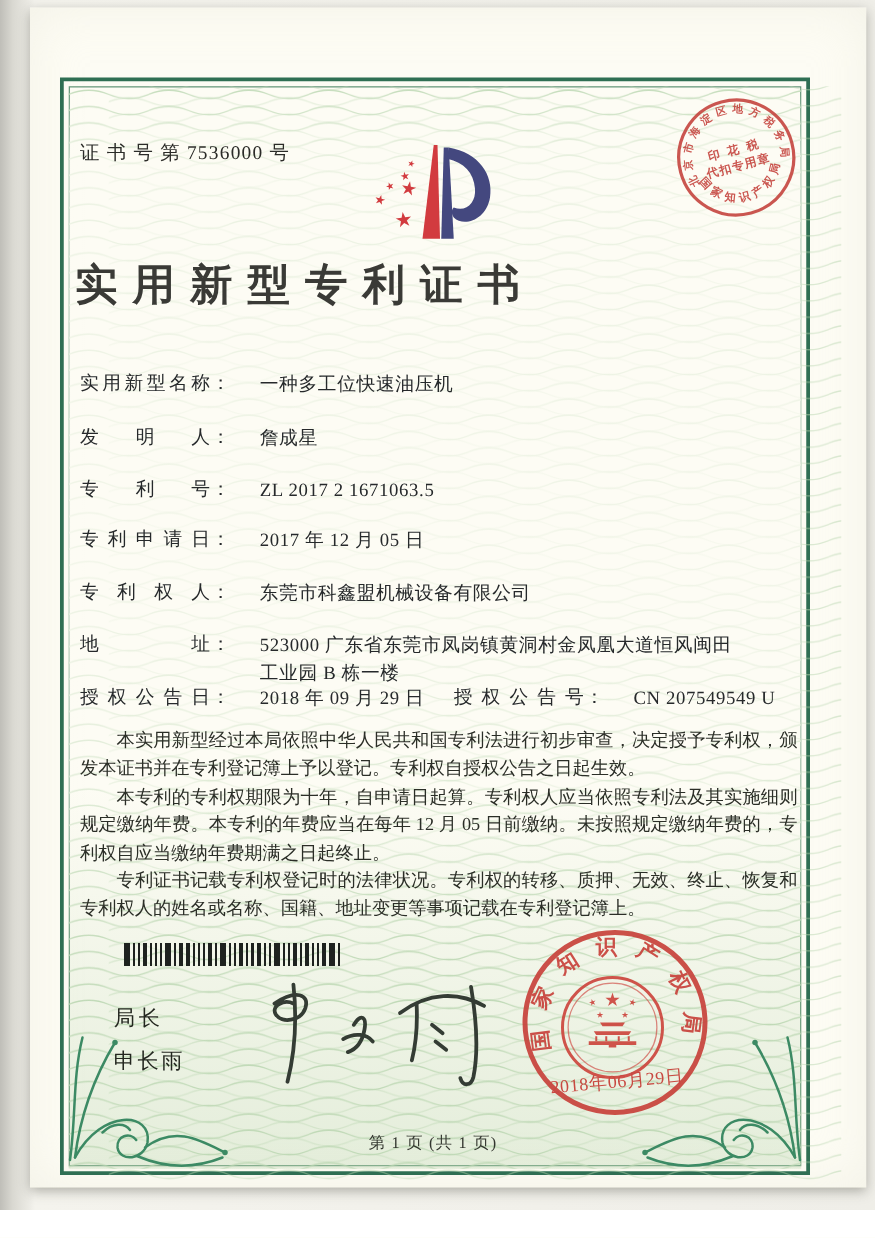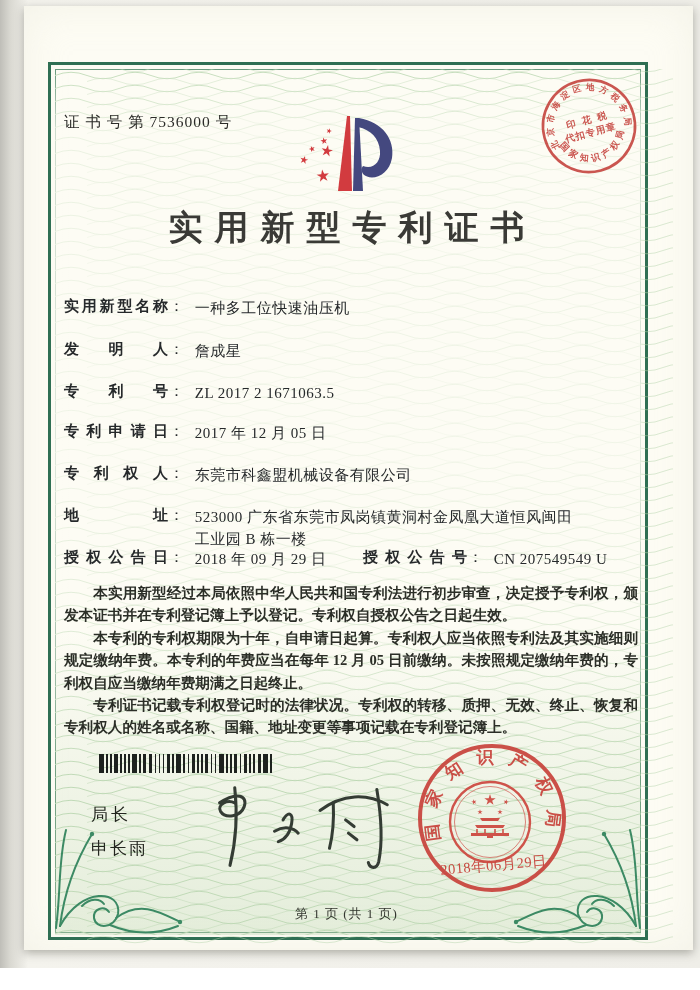--- a/index.html
+++ b/index.html
@@ -6,30 +6,30 @@
   body{width:700px;height:990px;font-family:"Liberation Serif","DejaVu Serif",serif;}
   .page{position:relative;width:700px;height:968px;overflow:hidden;
         background:linear-gradient(90deg,#bfbeb8 0,#d9d8d1 10px,#edece6 24px,#f4f3ed 28px,#efeee8 100%);}
   .paper{position:absolute;left:24px;top:6px;right:7px;bottom:18px;background:#fdfcf4;
          box-shadow:0 3px 9px rgba(60,60,50,.38), inset 0 0 40px rgba(225,225,210,.35);}
   .frame{position:absolute;left:48px;top:62px;width:594px;height:872px;border:3px solid #2f6f53;}
   .frame-inner{position:absolute;inset:4px;border:1px solid #4d8766;}
   .waves{position:absolute;left:55px;top:69px;width:586px;height:866px;}
   .cert-number{position:absolute;left:64px;top:112px;font-size:15.5px;color:#2b2b28;letter-spacing:1px;}
   .logo{position:absolute;left:279px;top:108px;width:152px;height:98px;}
-  .title{position:absolute;left:48px;width:597px;top:205px;text-align:center;font-size:34px;
+  .title{position:absolute;left:48px;width:597px;top:205px;font-size:34px;
          font-weight:700;color:#3a3a36;letter-spacing:12px;text-indent:12px;}
   .field-row{position:absolute;left:64px;width:566px;font-size:15px;color:#26292b;}
-  .flabel{display:inline-block;width:104px;text-align:justify;text-align-last:justify;vertical-align:top;font-weight:700;}
+  .flabel{display:inline-block;width:104px;text-align:justify;text-align-last:justify;vertical-align:top;font-weight:400;}
   .fcolon{display:inline-block;vertical-align:top;margin-left:1px;}
-  .fvalue{display:inline-block;vertical-align:top;margin-left:7px;letter-spacing:.5px;white-space:pre-line;line-height:22px;max-width:440px;}
+  .fvalue{display:inline-block;vertical-align:top;margin-left:20px;letter-spacing:.5px;white-space:pre-line;line-height:22px;max-width:440px;}
   .grant-right{position:absolute;left:299px;top:0;}
   .paragraphs{position:absolute;left:64px;top:582px;width:574px;font-size:14.6px;line-height:22.4px;
               color:#2b2e27;text-align:justify;}
-  .paragraphs p{margin:0;text-indent:2em;font-weight:bold;}
+  .paragraphs p{margin:0;text-indent:2em;}
   .barcode{position:absolute;left:99px;top:754px;width:173px;height:19px;}
   .signer-title{position:absolute;left:91px;top:803px;font-size:17px;letter-spacing:3px;color:#23261f;}
   .signer-name{position:absolute;left:91px;top:837px;font-size:17px;letter-spacing:2px;color:#23261f;}
   .signature{position:absolute;left:190px;top:782px;width:206px;height:90px;}
   .seal{position:absolute;left:414px;top:738px;width:160px;height:164px;}
   .tax-stamp{position:absolute;left:538px;top:75px;width:102px;height:102px;transform:rotate(-15deg);}
   .footer-page{position:absolute;left:48px;width:597px;top:905px;text-align:center;font-size:13px;
                letter-spacing:1px;color:#33362f;}
   .orn{position:absolute;width:130px;height:108px;}
   .orn-left{left:52px;top:828px;}

